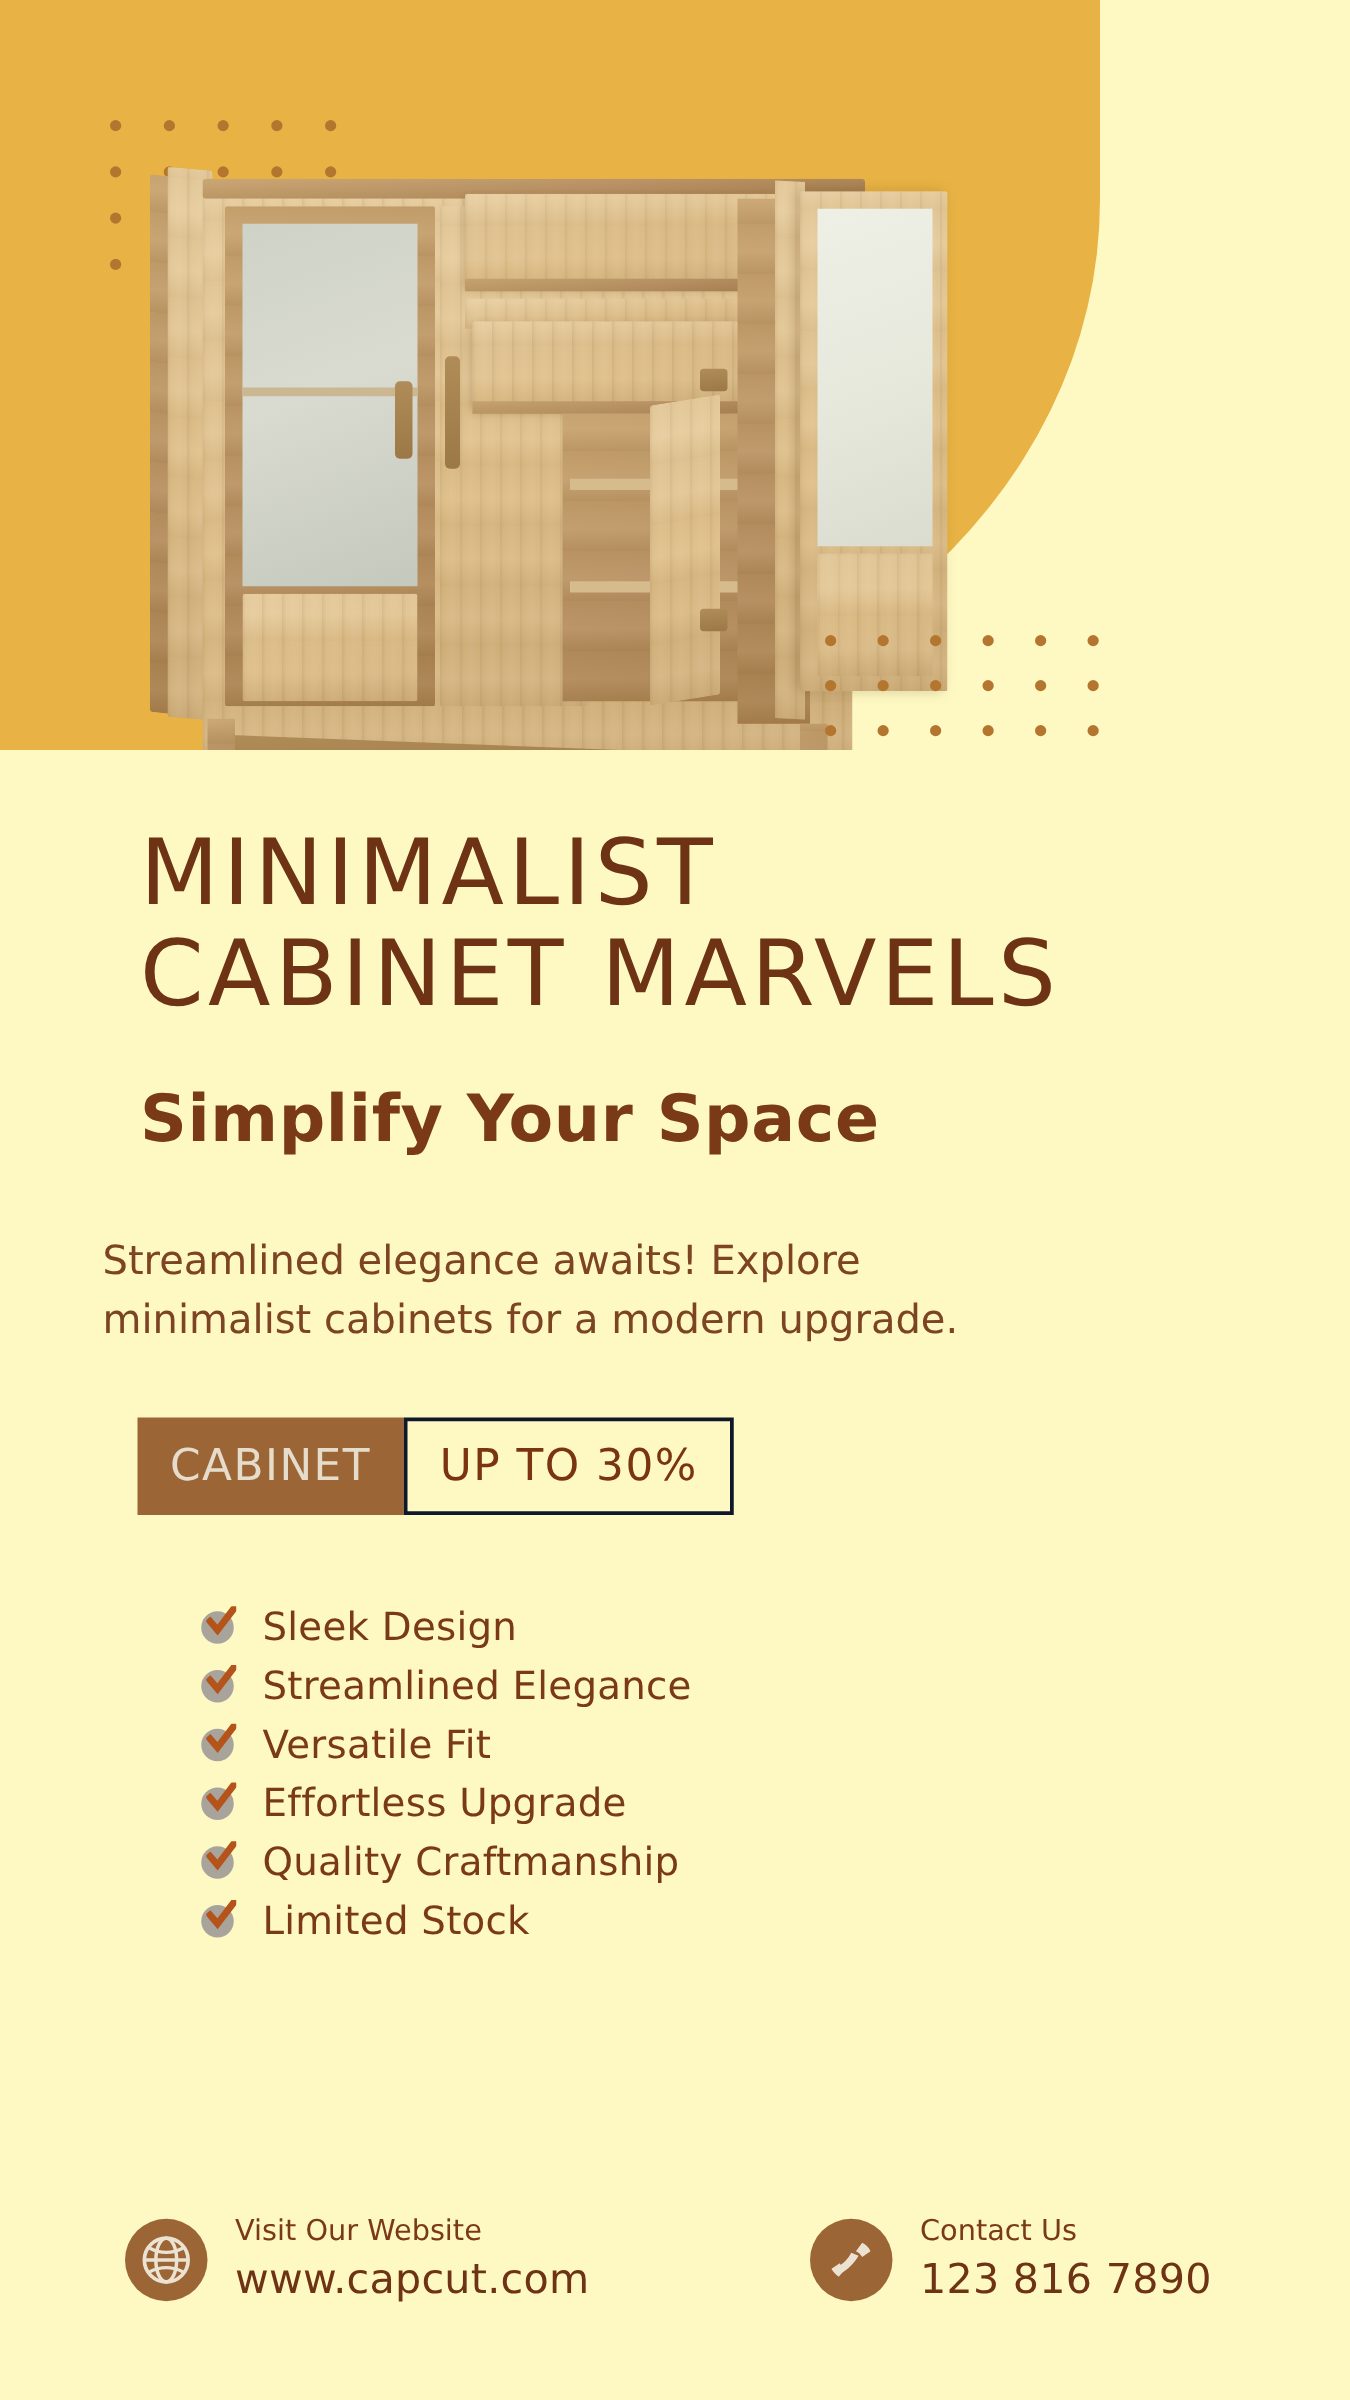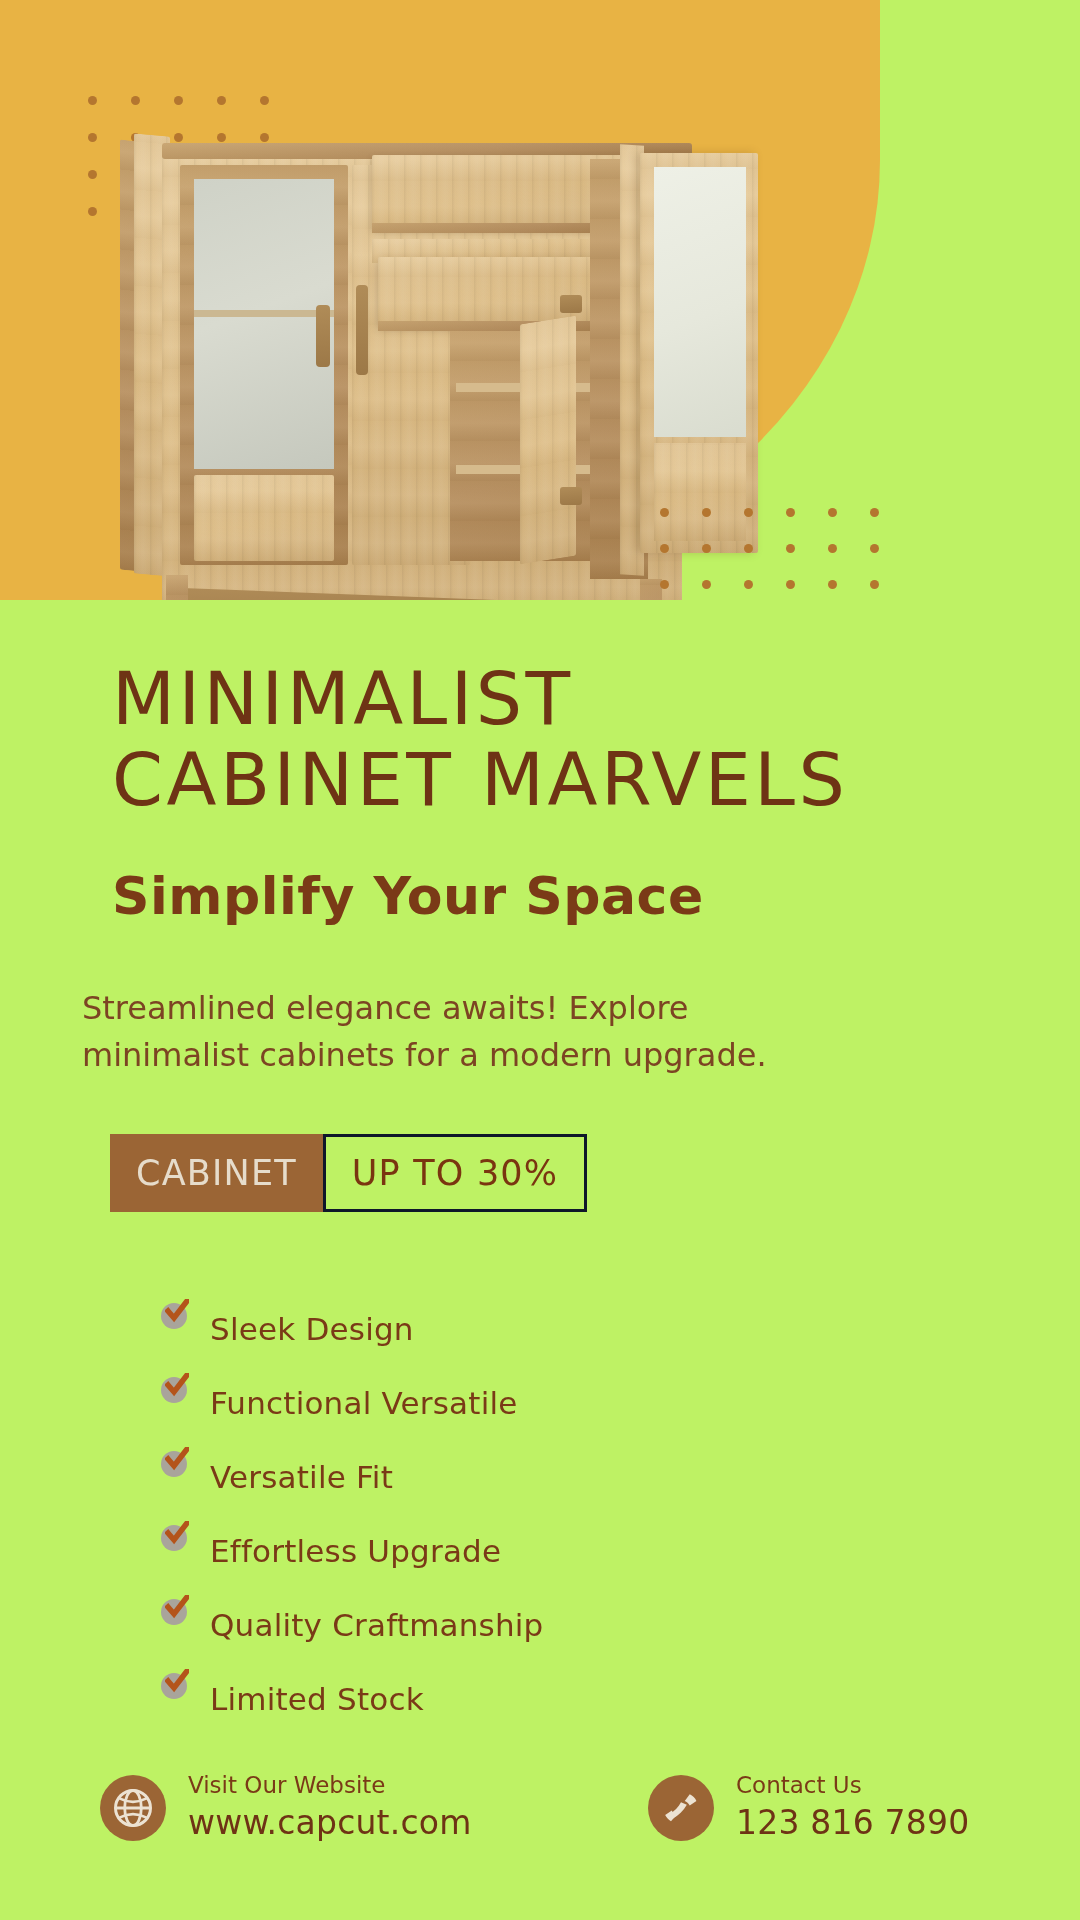--- a/index.html
+++ b/index.html
@@ -9,21 +9,21 @@
   }
   body {
     font-family: "DejaVu Sans", sans-serif;
   }
 
   .poster {
     position: relative;
     width: 1080px;
     height: 1920px;
     overflow: hidden;
-    background: #bef264;
+    background: #fef9c3;
   }
 
   
   .hero {
     position: absolute;
     left: 0;
     top: 0;
     width: 1080px;
     height: 600px;
     overflow: hidden;
@@ -204,21 +204,20 @@
   .check-icon .tick {
     position: absolute;
     left: 5px; top: -2px;
     width: 24px;
     height: 24px;
   }
   .feature-label {
     color: #7a3a17;
     font-size: 31px;
     letter-spacing: 0.2px;
-    margin-top: 27px;
   }
 
   
   .footer {
     position: absolute;
     left: 0;
     top: 1760px;
     width: 1080px;
     height: 160px;
   }
@@ -382,21 +381,21 @@
         </span>
         <span class="feature-label">Sleek Design</span>
       </li>
       <li class="feature">
         <span class="check-icon">
           <span class="ring"></span>
           <svg class="tick" viewBox="0 0 24 24">
               <path d="M3 12 L9 19 L22 2" fill="none" stroke="#b4541a" stroke-width="5.5" stroke-linecap="square"></path>
             </svg>
         </span>
-        <span class="feature-label">Functional Versatile</span>
+        <span class="feature-label">Streamlined Elegance</span>
       </li>
       <li class="feature">
         <span class="check-icon">
           <span class="ring"></span>
           <svg class="tick" viewBox="0 0 24 24">
               <path d="M3 12 L9 19 L22 2" fill="none" stroke="#b4541a" stroke-width="5.5" stroke-linecap="square"></path>
             </svg>
         </span>
         <span class="feature-label">Versatile Fit</span>
       </li>

